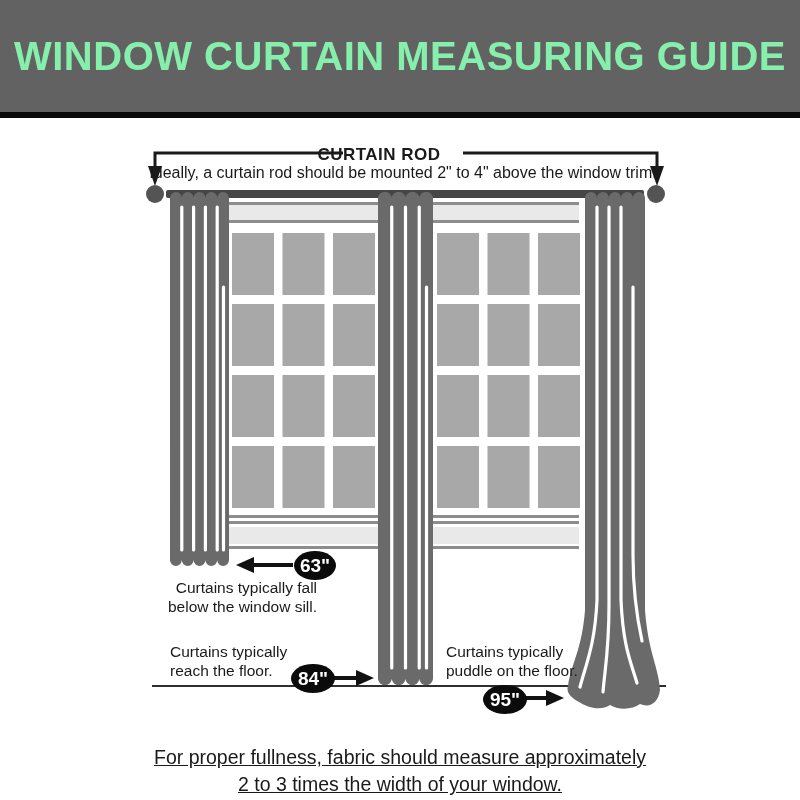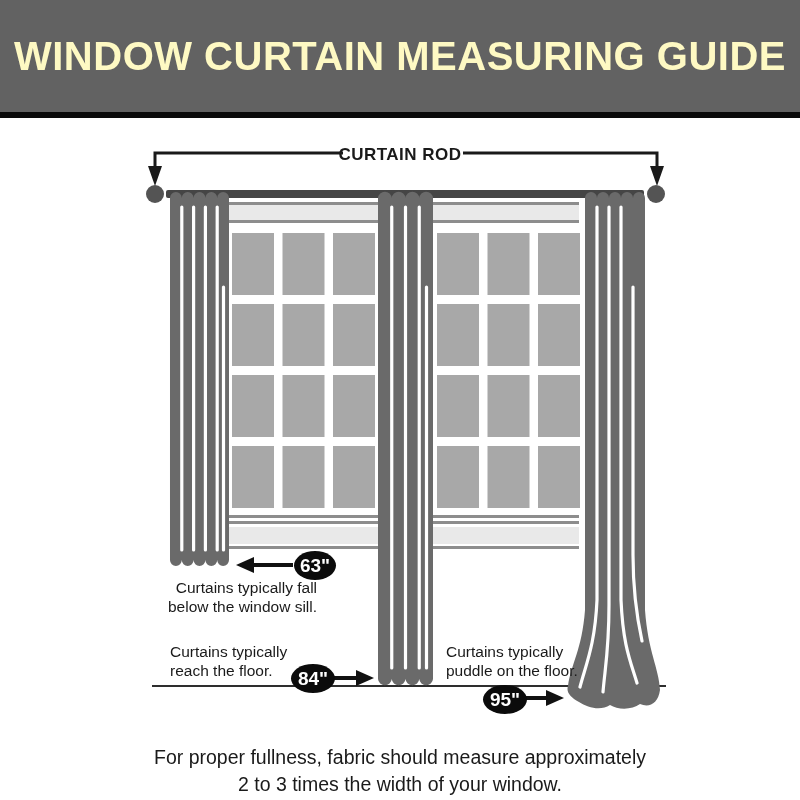--- a/index.html
+++ b/index.html
@@ -6,47 +6,47 @@
   .page{
     position:relative;width:800px;height:800px;overflow:hidden;background:#fff;
     font-family:"Liberation Sans","DejaVu Sans",sans-serif;color:#1a1a1a;
   }
   .banner{
     position:absolute;top:0;left:0;width:800px;height:112px;
     background:#626262;border-bottom:6px solid #0a0a0a;
     display:flex;align-items:center;justify-content:center;
   }
   .banner-title{
-    color:#fef9c3;font-weight:bold;font-size:40px;letter-spacing:.5px;white-space:nowrap;
+    color:#86efac;font-weight:bold;font-size:40px;letter-spacing:.5px;white-space:nowrap;
   }
   .gfx{position:absolute;top:0;left:0;}
   .lbl{position:absolute;line-height:1.2;}
   .rod-label{
-    top:145px;left:400px;transform:translateX(-50%);
+    top:145px;left:379px;transform:translateX(-50%);
     font-size:17px;font-weight:600;letter-spacing:.5px;white-space:nowrap;
   }
   .rod-note{
     top:163px;left:403px;transform:translateX(-50%);
     font-size:16px;white-space:nowrap;
   }
   .caption{font-size:15.5px;white-space:pre-line;line-height:1.22;}
   .cap-63{top:579px;left:168px;text-align:right;}
   .cap-84{top:643px;left:170px;}
   .cap-95{top:643px;left:446px;}
   .badge{
     position:absolute;background:#0b0b0b;color:#ffffff;border-radius:50%;
     display:flex;align-items:center;justify-content:center;
     font-size:19px;font-weight:bold;
   }
   .badge-63{left:294px;top:551px;width:42px;height:29px;}
   .badge-84{left:291px;top:664px;width:44px;height:29px;}
   .badge-95{left:483px;top:685px;width:44px;height:29px;}
   .footnote{
     top:744px;left:0;width:800px;text-align:center;
-    font-size:19.5px;line-height:1.4;white-space:pre-line;
+    font-size:19.5px;line-height:1.4;white-space:pre-line;text-decoration:underline;
   }
 </style>
 </head>
 <body>
 
 <div class="page">
 
   <div class="banner">
     <span class="banner-title">WINDOW CURTAIN MEASURING GUIDE</span>
   </div>
@@ -163,20 +163,21 @@
       <line x1="332" y1="678" x2="358" y2="678" stroke="#111111" stroke-width="4"></line>
       <polygon points="356,670 356,686 374,678" fill="#111111"></polygon>
     </g>
     <g>
       <line x1="524" y1="698" x2="548" y2="698" stroke="#111111" stroke-width="4"></line>
       <polygon points="546,690 546,706 564,698" fill="#111111"></polygon>
     </g>
   </svg>
 
   <div class="lbl rod-label">CURTAIN ROD</div>
+  <div class="lbl rod-note">Ideally, a curtain rod should be mounted 2" to 4" above the window trim.</div>
 
   <div class="badge badge-63">63"</div>
   <div class="badge badge-84">84"</div>
   <div class="badge badge-95">95"</div>
 
   <div class="lbl caption cap-63">Curtains typically fall
 below the window sill.</div>
   <div class="lbl caption cap-84">Curtains typically
 reach the floor.</div>
   <div class="lbl caption cap-95">Curtains typically

